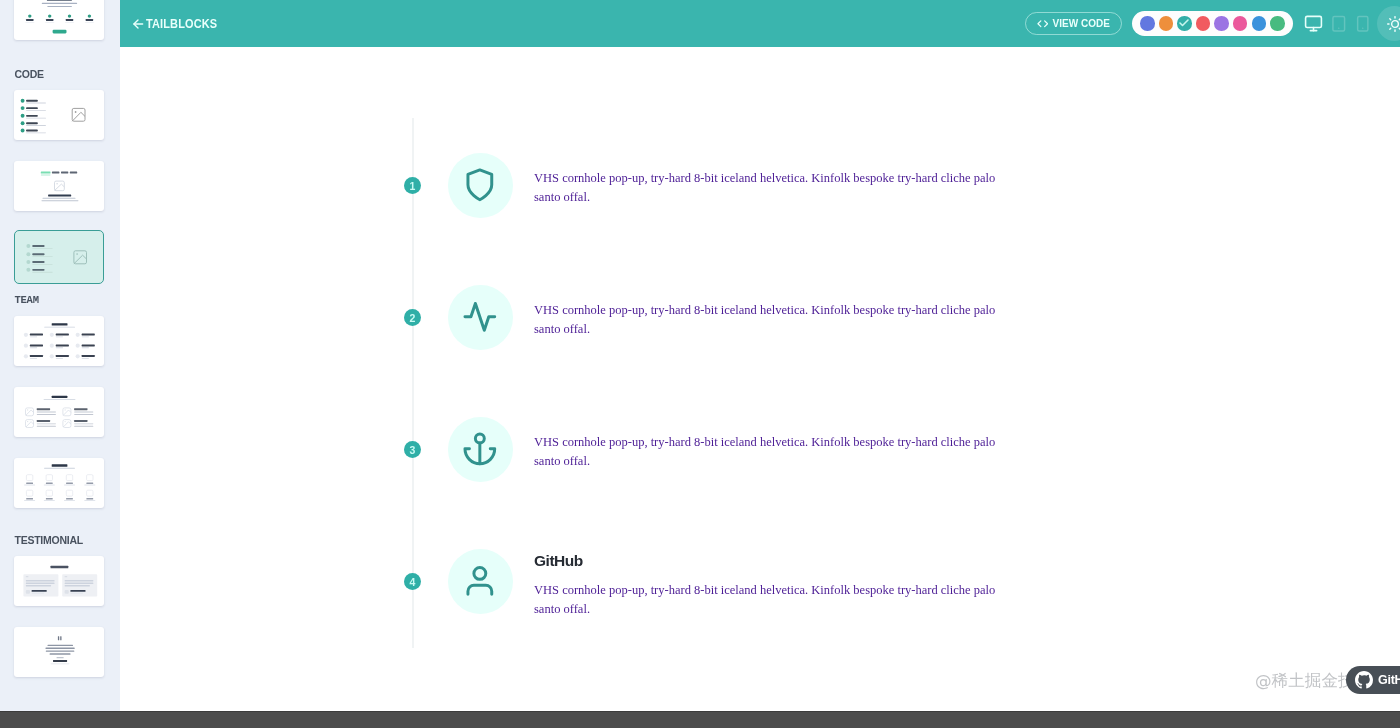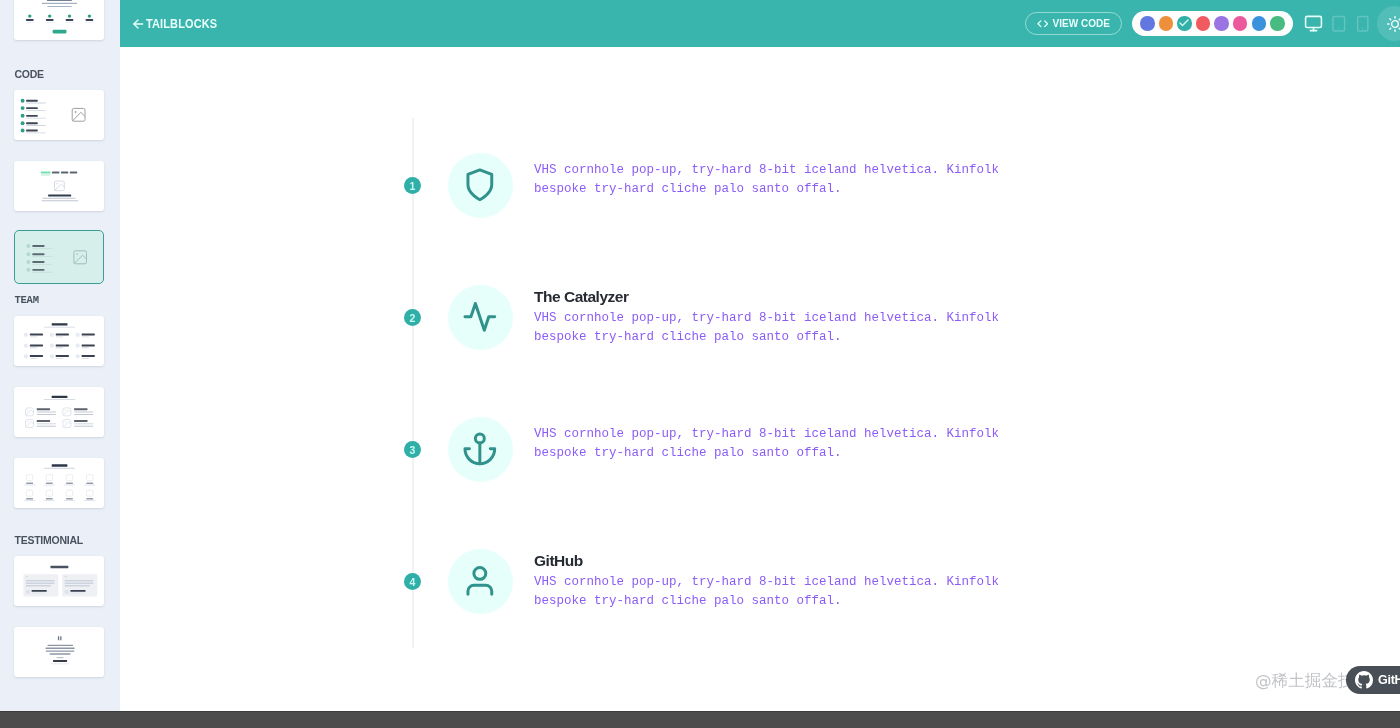--- a/index.html
+++ b/index.html
@@ -100,23 +100,23 @@
     border-radius:50%; background:#E6FFFA;
     display:flex; align-items:center; justify-content:center;
   }
   .step-text { position:absolute; left:414px; }
   .step-title {
     font-family:"Liberation Sans", sans-serif;
     font-size:15.5px; font-weight:700; color:#262B33;
     letter-spacing:-0.48px; line-height:16px;
   }
   .step-body {
-    font-family:Liberation Mono, monospace;
-    font-size:12.5px; line-height:19.4px; color:#8b5cf6;
-    width:474px; margin-top:4px;
+    font-family:Liberation Serif, serif;
+    font-size:12.5px; line-height:19.4px; color:#4c1d95;
+    width:474px; margin-top:12px;
   }
 
   .watermark {
     position:absolute; left:1255px; top:671.5px;
     font-family:"DejaVu Sans", sans-serif;
     font-size:16.6px; line-height:18px; color:rgba(108,112,120,.42);
     white-space:nowrap;
   }
   .gh-badge {
     position:absolute; left:1345.5px; top:665.5px;
@@ -489,21 +489,20 @@
       </div>
 
       <div class="step">
         <div class="step-num" style="top:262px">2</div>
         <div class="step-icon" style="top:238px">
           <svg width="35.7" height="35.7" viewBox="0 0 24 24" fill="none" stroke="#31928D" stroke-width="2" stroke-linecap="round" stroke-linejoin="round">
             <polyline points="22 12 18 12 15 21 9 3 6 12 2 12"></polyline>
           </svg>
         </div>
         <div class="step-text" style="top:242px">
-          <div class="step-title">The Catalyzer</div>
           <div class="step-body">VHS cornhole pop-up, try-hard 8-bit iceland helvetica. Kinfolk bespoke try-hard cliche palo santo offal.</div>
         </div>
       </div>
 
       <div class="step">
         <div class="step-num" style="top:394px">3</div>
         <div class="step-icon" style="top:370px">
           <svg width="35.7" height="35.7" viewBox="0 0 24 24" fill="none" stroke="#31928D" stroke-width="2" stroke-linecap="round" stroke-linejoin="round">
             <circle cx="12" cy="5" r="3"></circle>
               <line x1="12" y1="22" x2="12" y2="8"></line>

